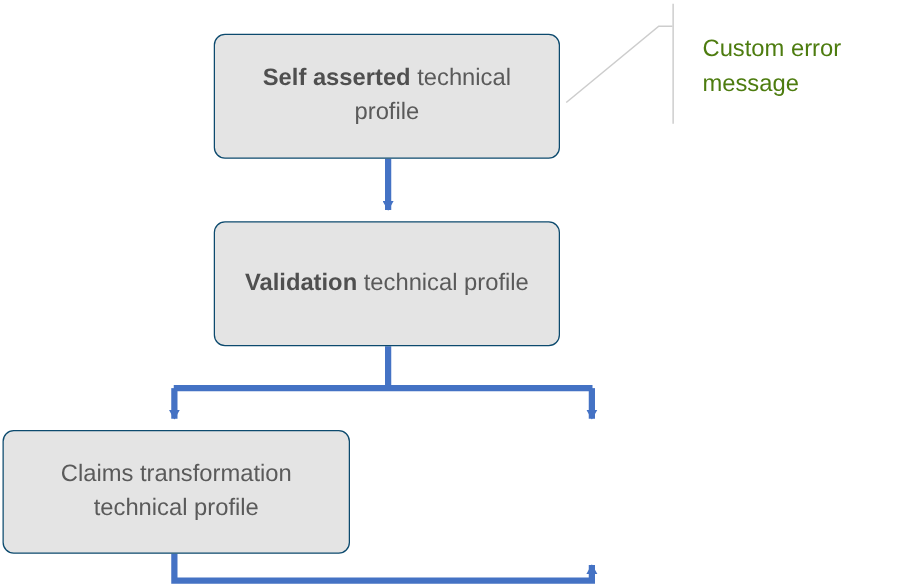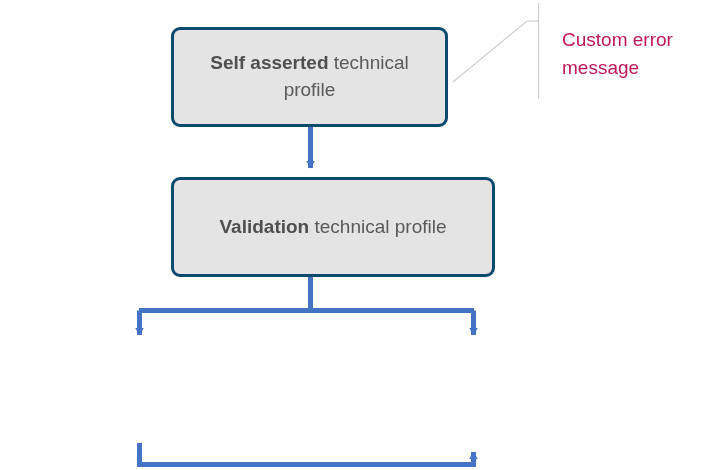--- a/index.html
+++ b/index.html
@@ -12,21 +12,21 @@
     width: 727px;
     height: 470px;
     background: #ffffff;
     overflow: hidden;
     font-family: "Liberation Sans", sans-serif;
   }
   .node {
     position: absolute;
     box-sizing: border-box;
     background: #e4e4e4;
-    border: 3px solid #0c4a6e;
+    border: 1px solid #0c4a6e;
     border-radius: 9px;
     display: flex;
     align-items: center;
     justify-content: center;
     text-align: center;
     color: #5a5a5a;
     font-size: 19px;
     line-height: 1.42;
     padding: 4px 14px;
   }
@@ -41,21 +41,21 @@
     position: absolute;
     left: 0;
     top: 0;
     width: 727px;
     height: 470px;
     overflow: visible;
     pointer-events: none;
   }
   .callout-label {
     position: absolute;
-    color: #be185d;
+    color: #4d7c0f;
     font-size: 19px;
     line-height: 1.45;
     text-align: left;
     white-space: pre-line;
   }
 </style>
 </head>
 <body>
 
 <div id="canvas">
@@ -85,22 +85,25 @@
 
     <path d="M473.5,310.5 L473.5,335" fill="none" stroke="#4472c4" stroke-width="5" marker-end="url(#arrowdown)"></path>
 
     <path d="M139.5,443 L139.5,464.5 L473.5,464.5 L473.5,452" fill="none" stroke="#4472c4" stroke-width="5" marker-end="url(#arrowup)"></path>
   </svg>
 
   <div class="node" style="left:171px; top:27px; width:277px; height:100px;">
     <span class="t"><b>Self asserted</b><span> technical profile</span></span>
   </div>
 
-  <div class="node" style="left:171px; top:177px; width:324px; height:100px;">
+  <div class="node" style="left:171px; top:177px; width:277px; height:100px;">
     <span class="t"><b>Validation</b><span> technical profile</span></span>
   </div>
 
+  <div class="node" style="left:2px; top:344px; width:278px; height:99px;">
+    <span class="t"><span>Claims transformation technical profile</span></span>
+  </div>
 
 
   <div class="callout-label" style="left:562px; top:26px; width:150px;">Custom error
 message</div>
 
 </div>
 
 </body></html>

